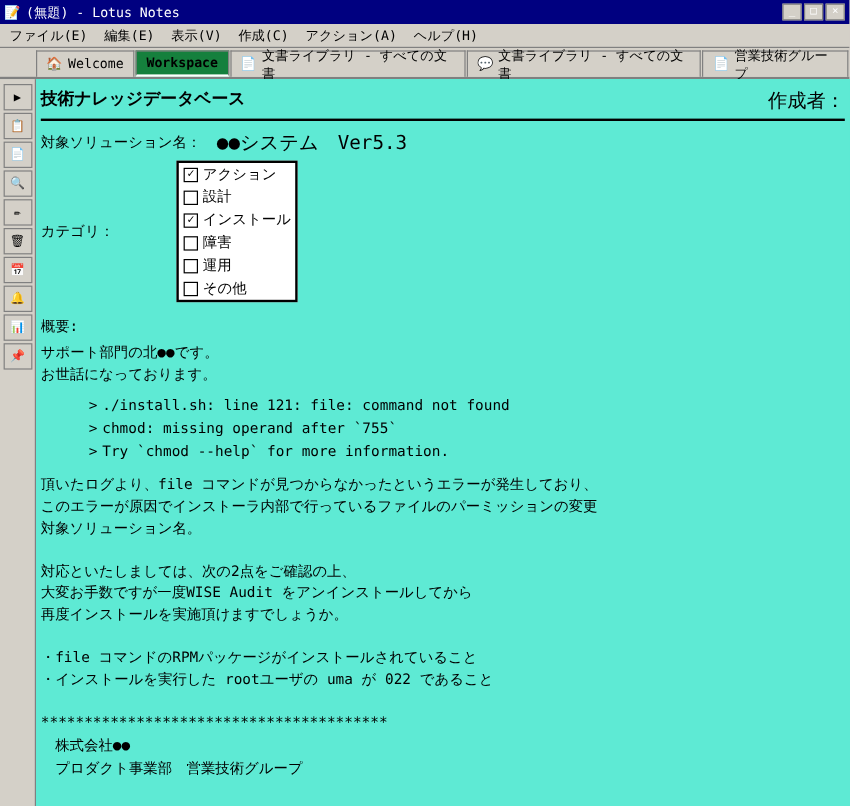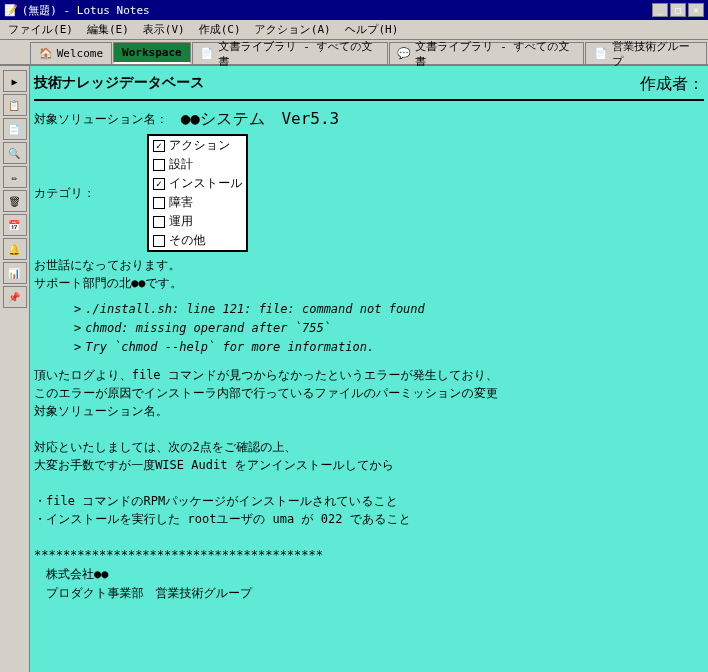--- a/index.html
+++ b/index.html
@@ -202,21 +202,20 @@
       font-size: 12px;
       margin-bottom: 4px;
     }
 
     
     .code-block {
       font-family: 'MS Gothic', monospace;
       font-size: 12px;
       margin: 8px 0 8px 40px;
       line-height: 1.6;
-      font-style: italic;
     }
     .code-line::before {
       content: '>';
       margin-right: 4px;
     }
 
     .signature-line {
       font-size: 12px;
       line-height: 1.6;
     }
@@ -317,39 +316,43 @@
           <div class="checkbox"></div>
           <span>運用</span>
         </div>
         <div class="dropdown-item">
           <div class="checkbox"></div>
           <span>その他</span>
         </div>
       </div>
     </div>
 
+    <div class="section-label" style="margin-top: 12px;">
+      <span>概要:</span>
+    </div>
 
     <div class="body-text">
+      <div>サポート部門の北●●です。</div>
       <div>お世話になっております。</div>
-      <div>サポート部門の北●●です。</div>
 
       
       <div class="code-block">
         <div class="code-line">./install.sh: line 121: file: command not found</div>
         <div class="code-line">chmod: missing operand after `755`</div>
         <div class="code-line">Try `chmod --help` for more information.</div>
       </div>
 
       <div>頂いたログより、file コマンドが見つからなかったというエラーが発生しており、</div>
       <div>このエラーが原因でインストーラ内部で行っているファイルのパーミッションの変更</div>
       <div>対象ソリューション名。</div>
 
       <br>
       <div>対応といたしましては、次の2点をご確認の上、</div>
       <div>大変お手数ですが一度WISE Audit をアンインストールしてから</div>
+      <div>再度インストールを実施頂けますでしょうか。</div>
 
       <br>
       <div>・file コマンドのRPMパッケージがインストールされていること</div>
       <div>・インストールを実行した rootユーザの uma が 022 であること</div>
 
       <br>
 
       <div class="signature-line">
         <div>****************************************</div>
         <div>　株式会社●●</div>

